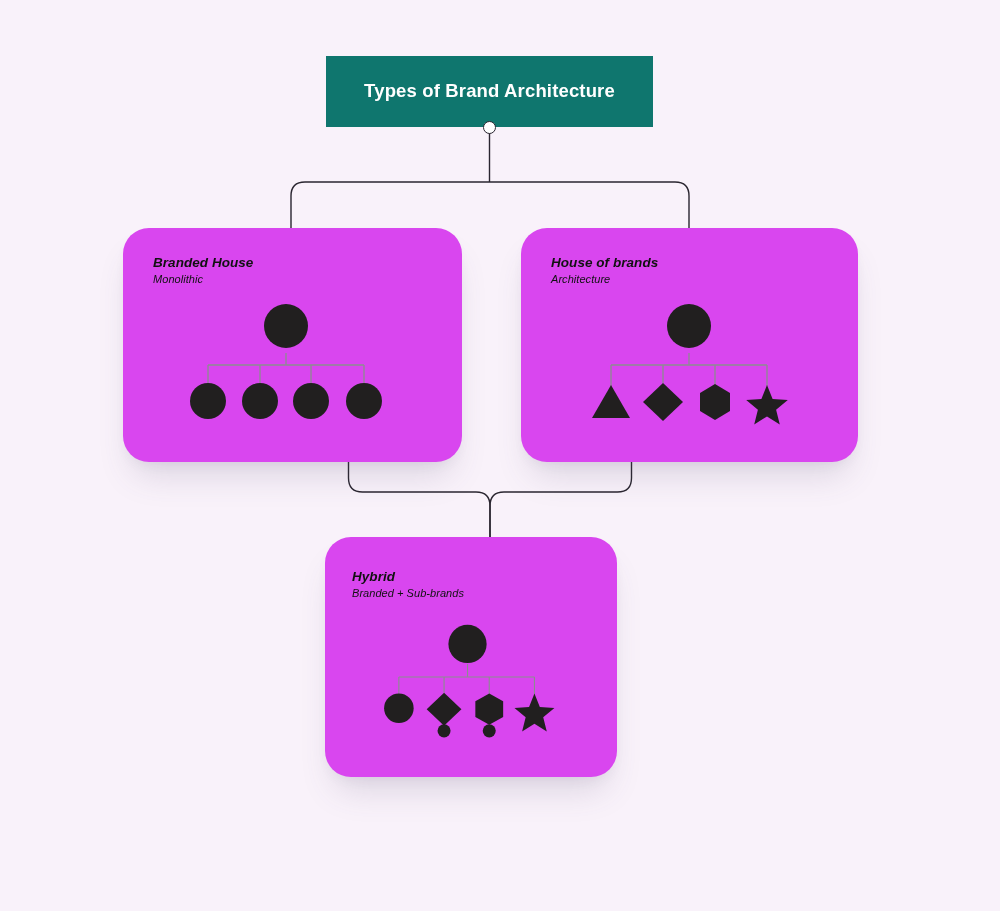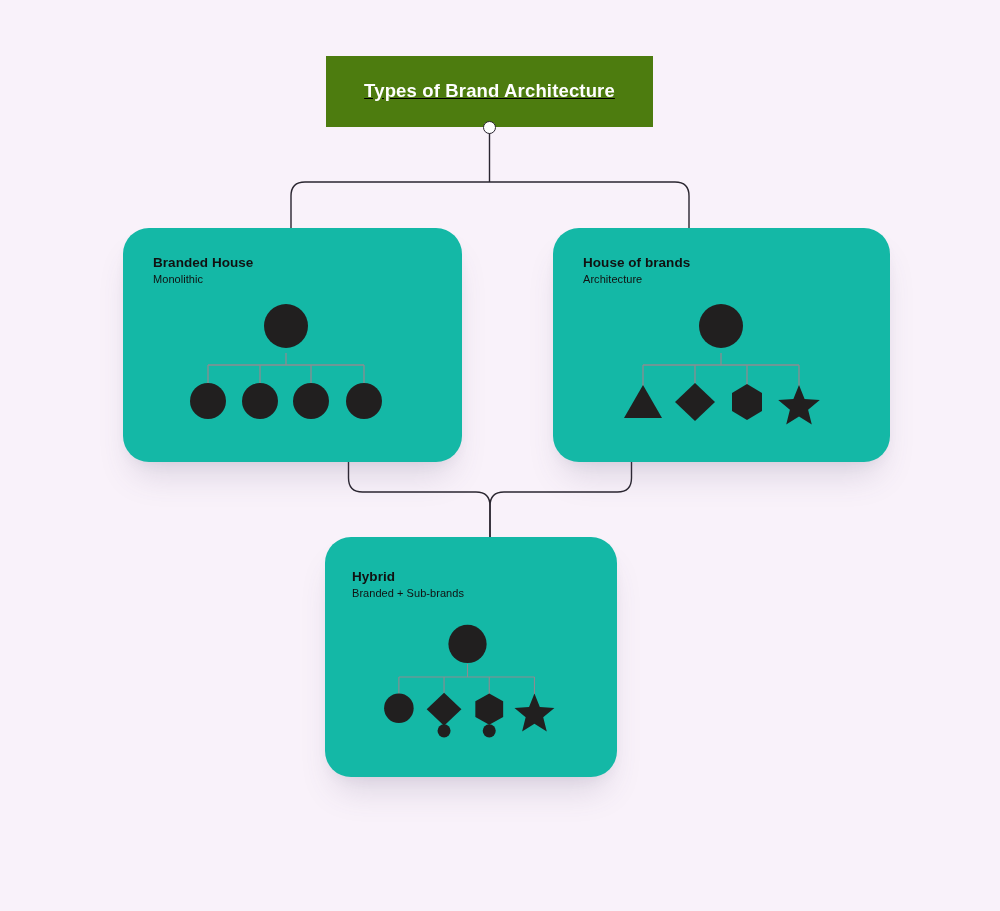--- a/index.html
+++ b/index.html
@@ -33,26 +33,25 @@
     pointer-events: none;
   }
 
   
   .title-box {
     position: absolute;
     left: 326px;
     top: 56px;
     width: 327px;
     height: 71px;
-    background: #4d7c0f;
+    background: #0f766e;
     display: flex;
     align-items: center;
     justify-content: center;
     z-index: 3;
-    text-decoration: underline;
   }
   .title-box .title-text {
     color: #ffffff;
     font-size: 18.5px;
     font-weight: bold;
     letter-spacing: 0.15px;
     line-height: 1;
   }
 
   
@@ -65,28 +64,29 @@
     border-radius: 50%;
     background: #ffffff;
     border: 1.4px solid #2a2630;
     box-sizing: border-box;
     z-index: 4;
   }
 
   
   .card {
     position: absolute;
-    background: #14b8a6;
+    background: #d946ef;
     border-radius: 26px;
     box-shadow: 0 22px 34px -10px rgba(84, 70, 112, 0.18),
                 0 6px 14px -6px rgba(84, 70, 112, 0.10);
     z-index: 2;
+    font-style: italic;
   }
   .card-branded  { left: 123px; top: 228px; width: 339px; height: 234px; }
-  .card-house    { left: 521px; top: 228px; width: 337px; height: 234px; margin-left: 32px; }
+  .card-house    { left: 521px; top: 228px; width: 337px; height: 234px; }
   .card-hybrid   { left: 325px; top: 537px; width: 292px; height: 240px; }
 
   .card-heading {
     position: absolute;
     left: 30px;
     top: 26px;
     line-height: 1.32;
   }
   .card-hybrid .card-heading { left: 27px; top: 31px; }
 

